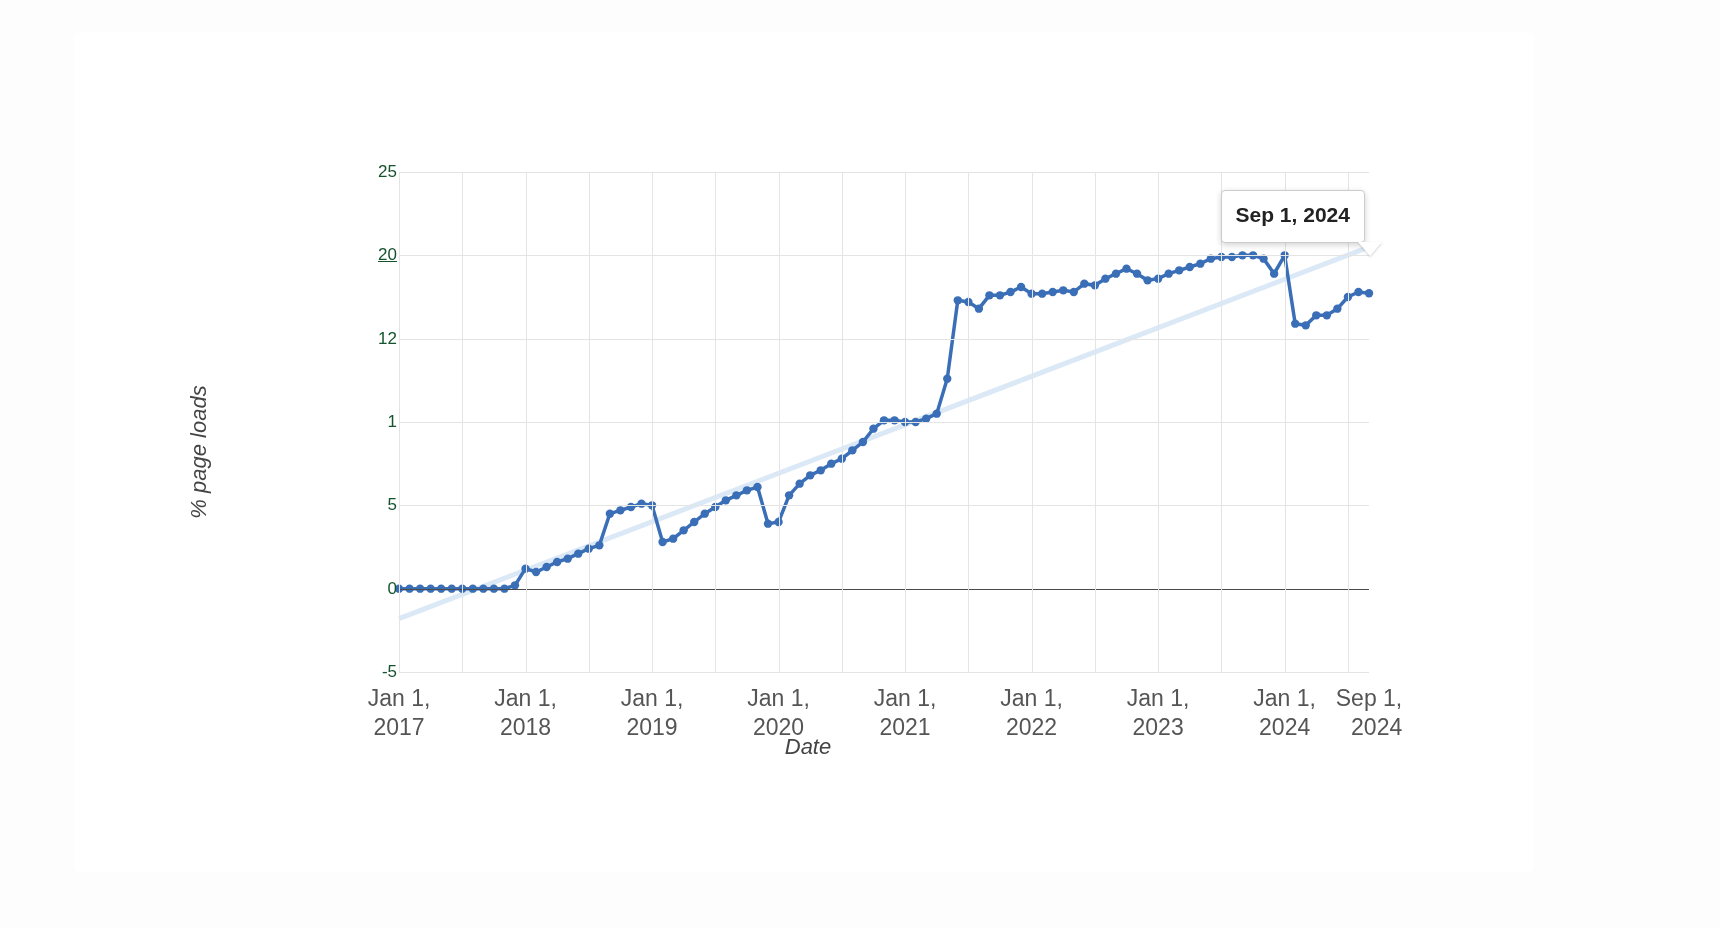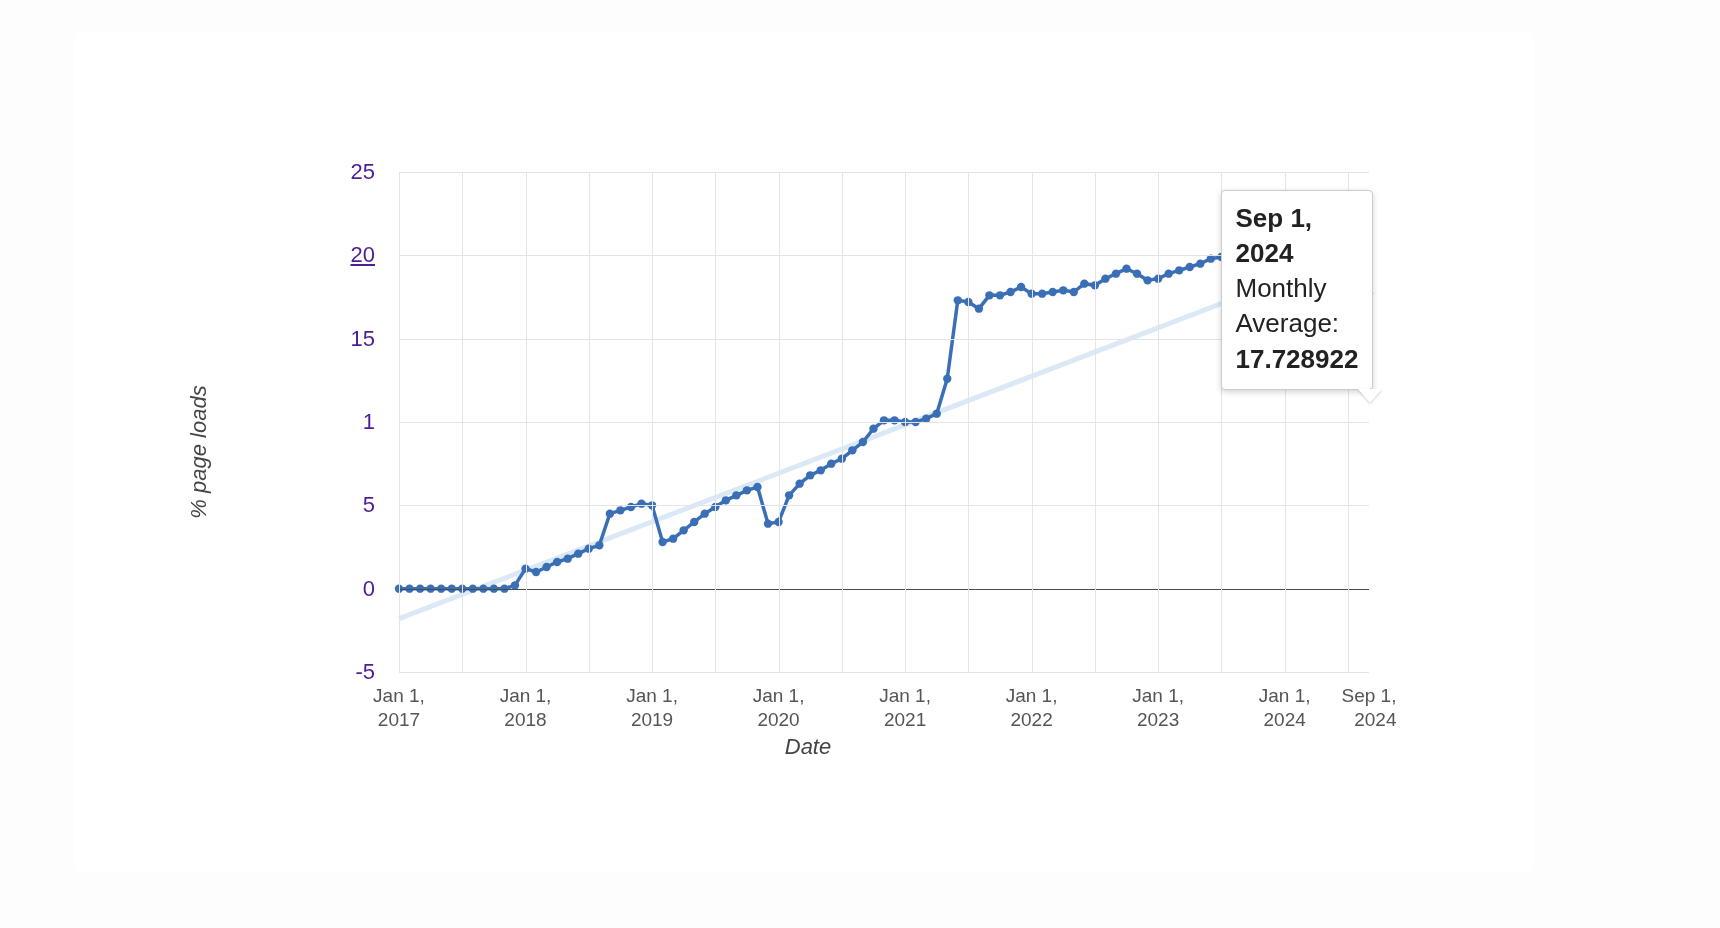--- a/index.html
+++ b/index.html
@@ -69,33 +69,33 @@
   .axis-zero {
     position: absolute;
     height: 1.5px;
     width: 100%;
     left: 0;
     background: #4a4a4a;
   }
   .ytick {
     position: absolute;
     right: 100%;
-    margin-right: 24px;
+    margin-right: 2px;
     transform: translateY(-50%);
-    font-size: 22px;
-    color: #4c1d95;
+    font-size: 17px;
+    color: #14532d;
     text-align: right;
     white-space: nowrap;
   }
   .xtick {
     position: absolute;
     top: 100%;
     margin-top: 12px;
     transform: translateX(-50%);
-    font-size: 19px;
+    font-size: 23px;
     color: #555;
     text-align: center;
     line-height: 1.25;
     white-space: nowrap;
   }
   svg.series {
     position: absolute;
     left: 0; top: 0;
     width: 100%; height: 100%;
     overflow: visible;
@@ -113,21 +113,21 @@
   .dot {
     fill: #3a6fb7;
   }
   .tooltip {
     position: absolute;
     background: #fff;
     border: 1px solid #ccc;
     border-radius: 4px;
     box-shadow: 0 2px 6px rgba(0,0,0,0.18);
     padding: 10px 14px 12px 14px;
-    font-size: 26px;
+    font-size: 21px;
     color: #222;
     z-index: 10;
     line-height: 1.35;
   }
   .tooltip .tt-date { font-weight: 700; }
   .tooltip .tt-val { font-weight: 700; }
   .tooltip .pointer {
     position: absolute;
     left: 50%;
     bottom: -14px;
@@ -244,37 +244,33 @@
             <circle class="dot" cx="917.28" cy="143.33" r="4.2"></circle>
             <circle class="dot" cx="927.83" cy="143.33" r="4.2"></circle>
             <circle class="dot" cx="938.37" cy="136.67" r="4.2"></circle>
             <circle class="dot" cx="948.91" cy="125.00" r="4.2"></circle>
             <circle class="dot" cx="959.46" cy="120.00" r="4.2"></circle>
             <circle class="dot" cx="970.00" cy="121.18" r="4.2"></circle>
           </svg>
 
         <div class="tooltip" id="tooltip" style="visibility: visible; left: 821.5px; top: 18.1846px;">
           <div class="tt-date">Sep 1, 2024</div>
-          <div>
-            <span>Monthly Average:</span>
-            <span class="tt-val">17.728922</span>
-          </div>
           <div class="pointer" style="left: 148.5px;"></div>
         </div>
       <div class="grid-line-h" style="top: 100%;"></div>
           <div class="ytick" style="top: 100%;">-5</div>
           <div class="grid-line-h" style="top: 83.3333%;"></div>
           <div class="axis-zero" style="top: 83.3333%;"></div>
           <div class="ytick" style="top: 83.3333%;">0</div>
           <div class="grid-line-h" style="top: 66.6667%;"></div>
           <div class="ytick" style="top: 66.6667%;">5</div>
           <div class="grid-line-h" style="top: 50%;"></div>
           <div class="ytick" style="top: 50%;">1</div>
           <div class="grid-line-h" style="top: 33.3333%;"></div>
-          <div class="ytick" style="top: 33.3333%;">15</div>
+          <div class="ytick" style="top: 33.3333%;">12</div>
           <div class="grid-line-h" style="top: 16.6667%;"></div>
           <div class="ytick" style="top: 16.6667%; text-decoration: underline;">20</div>
           <div class="grid-line-h" style="top: 0%;"></div>
           <div class="ytick" style="top: 0%;">25</div>
           <div class="grid-line-v" style="left: 0%;"></div>
           <div class="grid-line-v" style="left: 6.52174%;"></div>
           <div class="grid-line-v" style="left: 13.0435%;"></div>
           <div class="grid-line-v" style="left: 19.5652%;"></div>
           <div class="grid-line-v" style="left: 26.087%;"></div>
           <div class="grid-line-v" style="left: 32.6087%;"></div>

